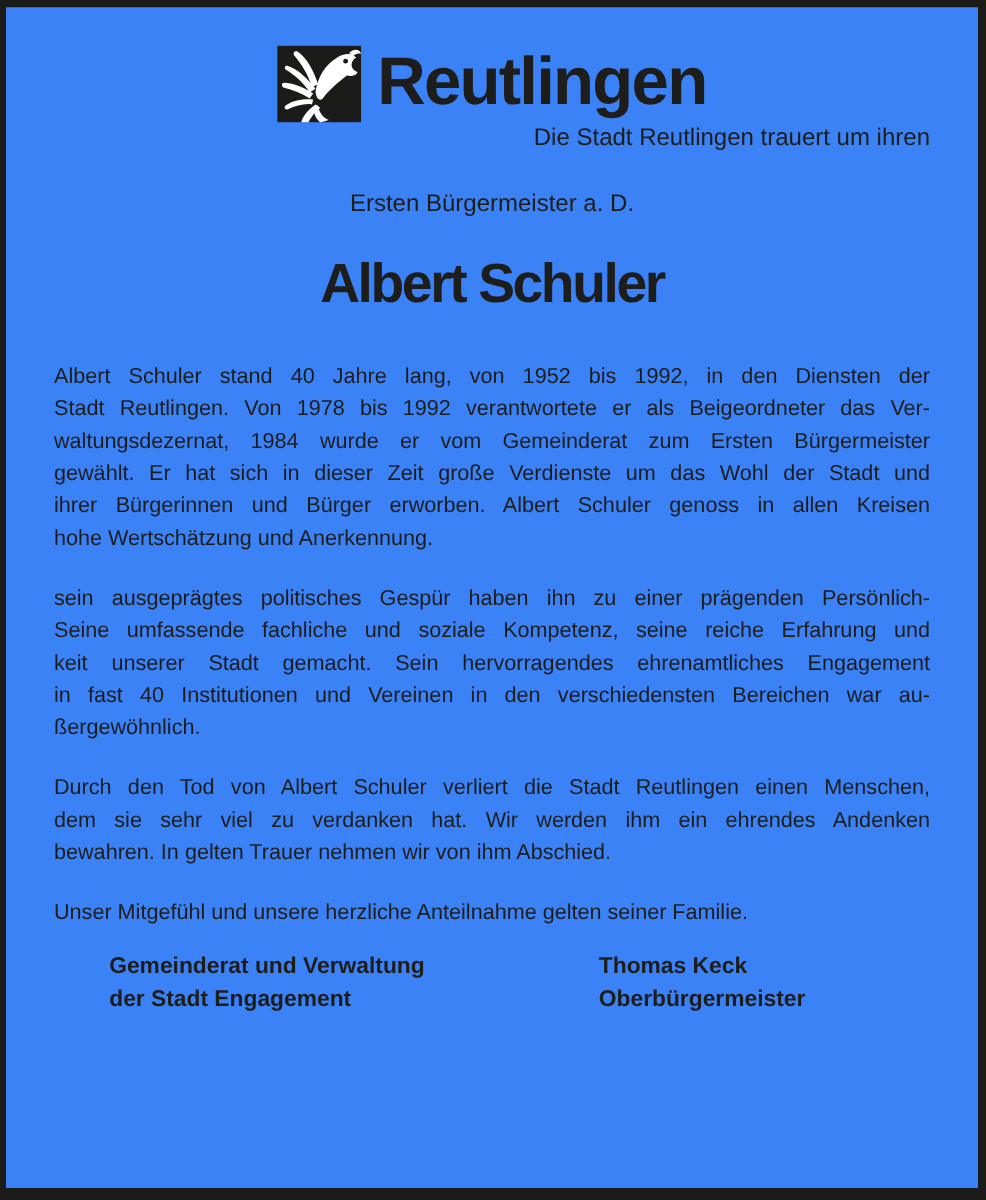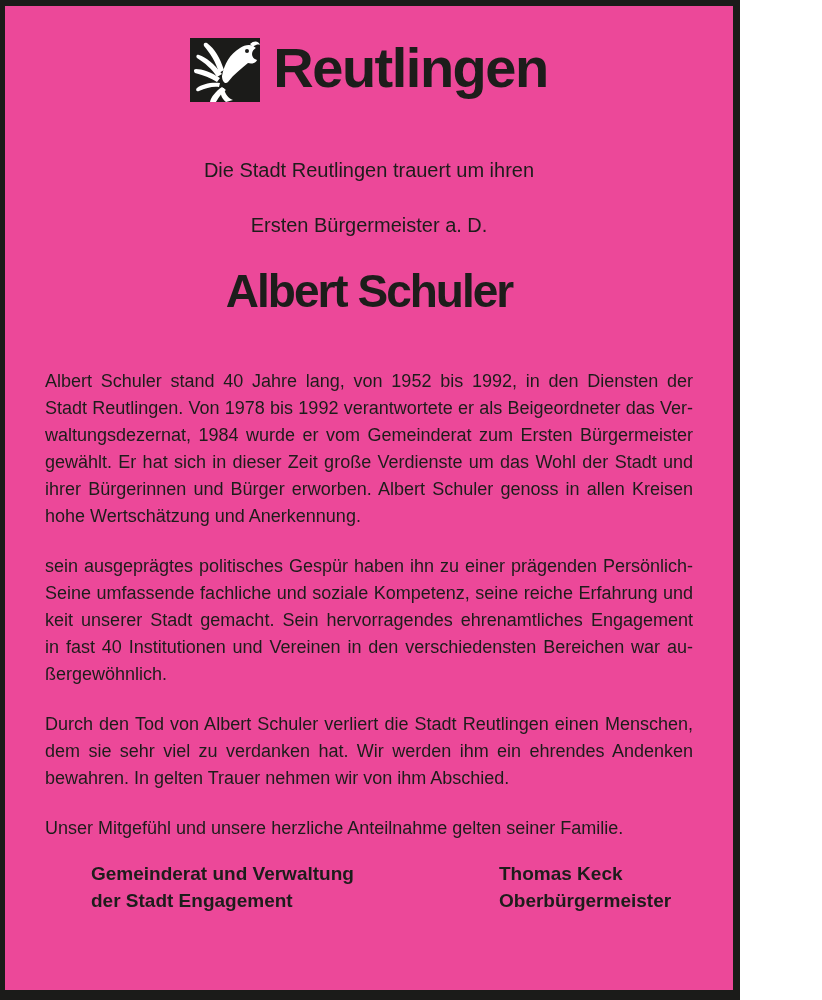--- a/index.html
+++ b/index.html
@@ -4,24 +4,24 @@
 <style>
   html, body {
     margin: 0;
     padding: 0;
     background: #ffffff;
     font-family: "Liberation Sans", "DejaVu Sans", sans-serif;
     color: #1d1d1b;
   }
   .sheet {
     position: relative;
-    width: 740px;
+    width: 822px;
     height: 1000px;
     box-sizing: border-box;
-    background: #ec4899;
+    background: #3b82f6;
     border-top: 6px solid #1b1b19;
     border-right: 7px solid #1b1b19;
     border-bottom: 10px solid #1b1b19;
     border-left: 5px solid #1b1b19;
     overflow: hidden;
   }
   .content {
     box-sizing: border-box;
     width: 100%;
     height: 100%;
@@ -45,22 +45,21 @@
   .logo-word {
     font-size: 56px;
     font-weight: 700;
     letter-spacing: -1.5px;
     line-height: 1;
     color: #1d1d1b;
     transform: translateY(-2px);
   }
   
   .intro-line {
-    margin-top: 55px;
-    text-align: center;
+    text-align: right;
     font-size: 20px;
     line-height: 24px;
   }
   .role-line {
     margin-top: 31px;
     text-align: center;
     font-size: 20px;
     font-weight: 400;
     line-height: 24px;
   }
@@ -74,21 +73,21 @@
   }
   .honor-line {
     margin-top: 24px;
     text-align: center;
     font-size: 19px;
     font-weight: 700;
     line-height: 24px;
   }
   
   .body-text {
-    margin-top: 41px;
+    margin-top: 28px;
     font-size: 18px;
     line-height: 27px;
   }
   .paragraph { margin-bottom: 23px; }
   .paragraph:last-child { margin-bottom: 0; }
   .line {
     text-align: justify;
     text-align-last: justify;
     white-space: normal;
   }

